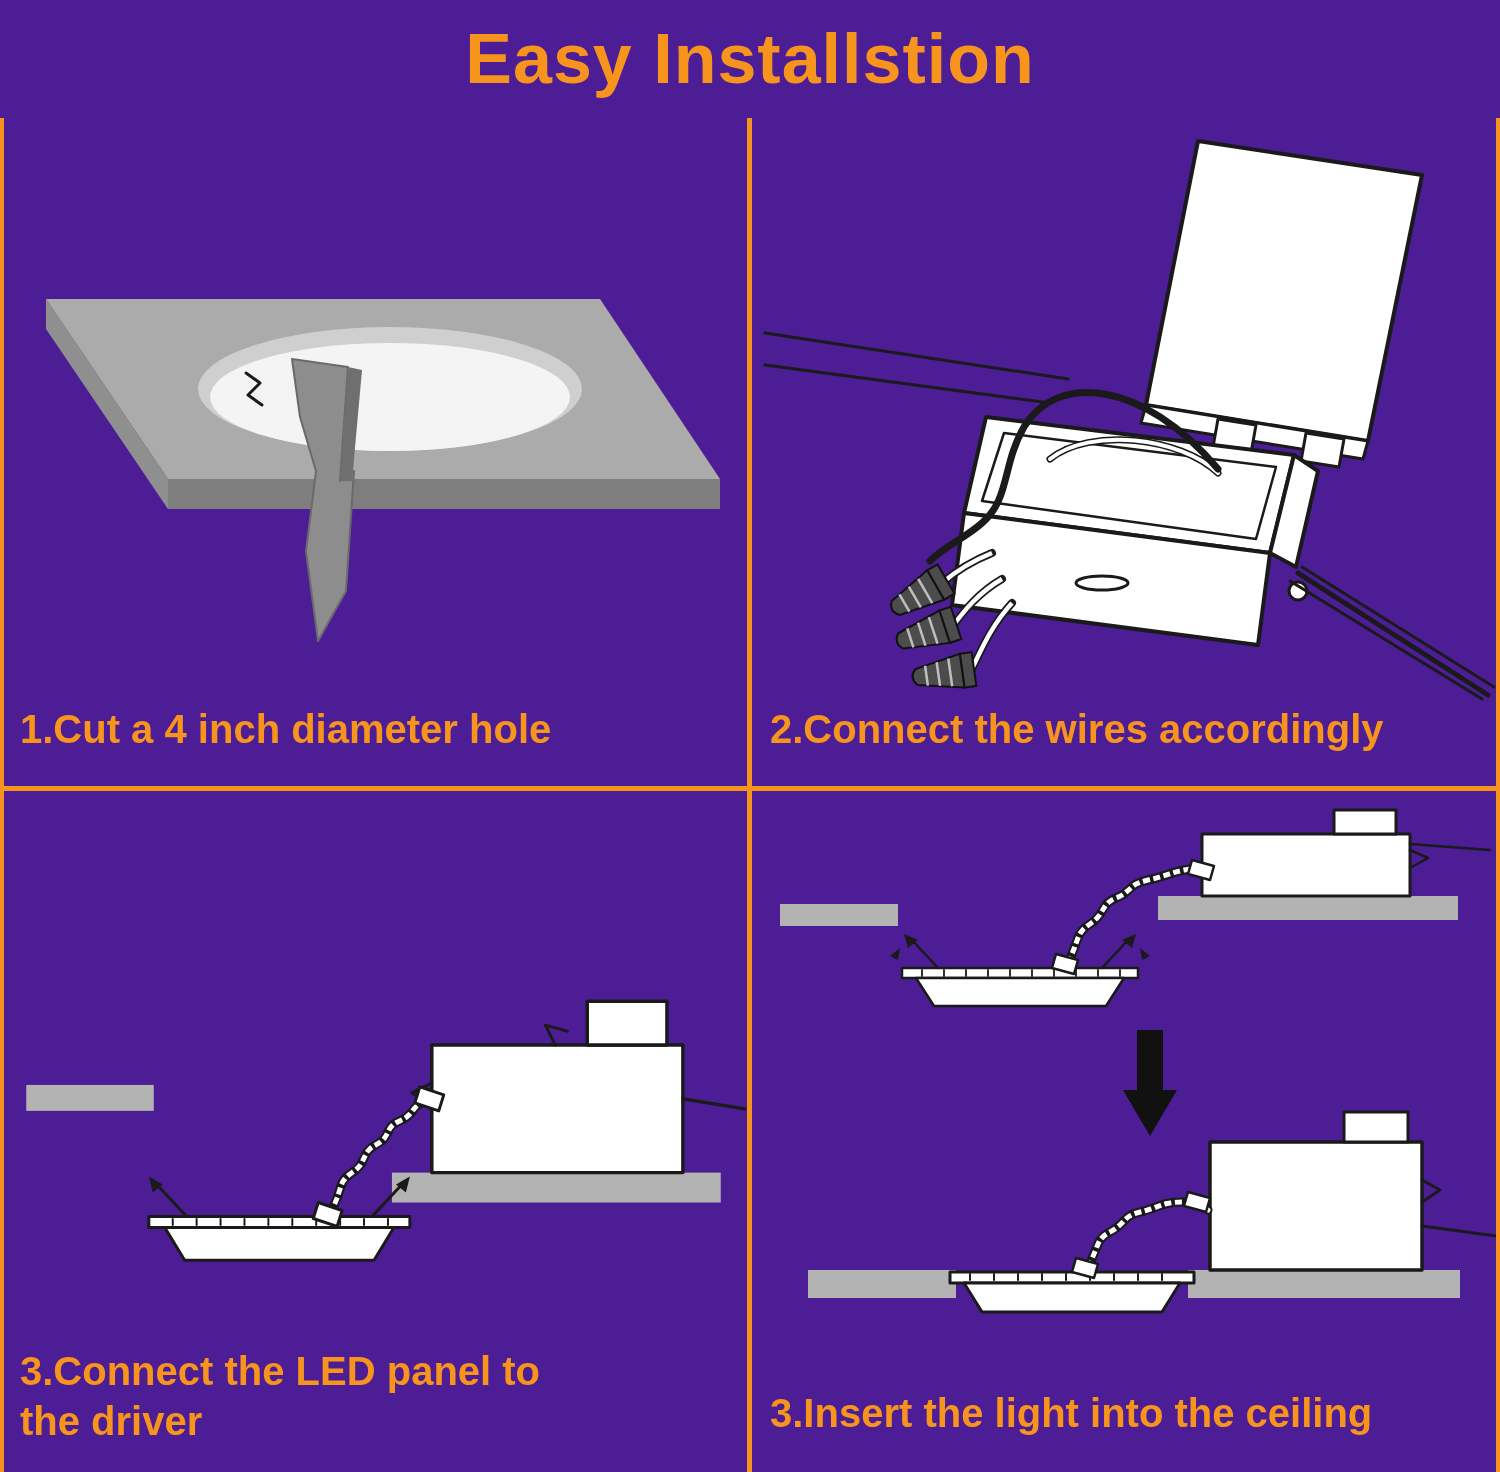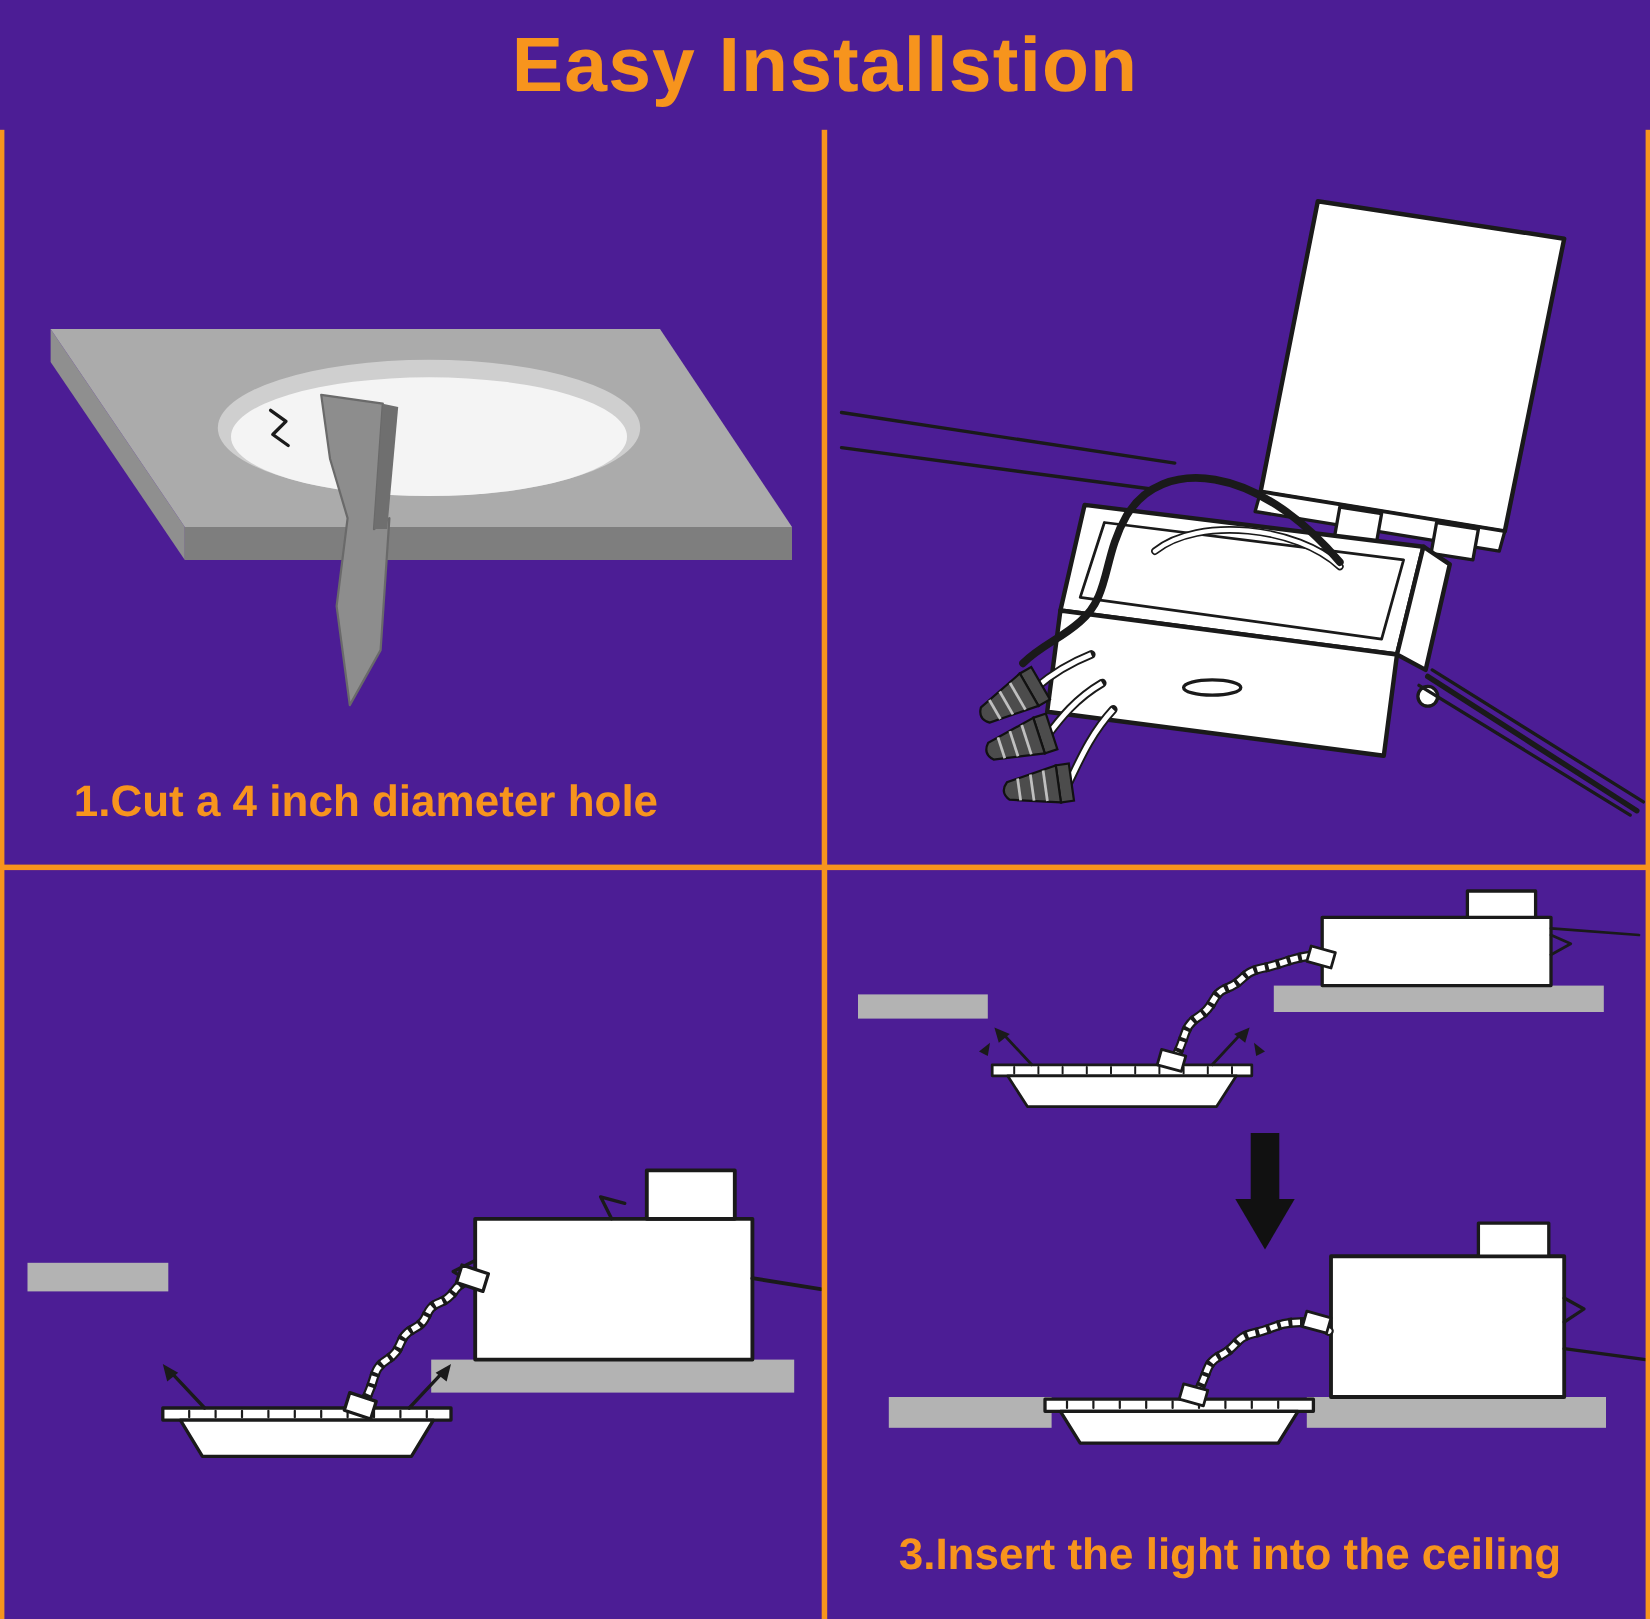--- a/index.html
+++ b/index.html
@@ -12,21 +12,21 @@
                display:flex; align-items:center; justify-content:center; }
   .title-bar h1 { color:var(--accent); font-size:70px; font-weight:bold; letter-spacing:1px; }
 
   .grid { position:absolute; top:118px; left:0; width:1500px; height:1354px;
           display:grid; grid-template-columns:750px 750px; grid-template-rows:670px 684px; }
   .cell { position:relative; display:flex; flex-direction:column; overflow:hidden; }
   .art { flex:1; position:relative; }
   .art svg { position:absolute; left:0; top:0; width:100%; height:100%; }
 
   .caption { color:var(--accent); font-size:40px; font-weight:bold; line-height:1.25;
-             padding:0 18px 34px 20px;margin-left:47px; }
+             padding:0 18px 34px 20px; }
   .caption.two-line { max-width:600px; padding-bottom:26px; }
 
   .divider { position:absolute; background:var(--accent); }
   .div-center { left:747px; top:118px; width:5px; height:1354px; }
   .div-h      { left:0; top:786px; width:1500px; height:5px; }
   .div-left   { left:0; top:118px; width:4px; height:1354px; }
   .div-right  { left:1496px; top:118px; width:4px; height:1354px; }
 
   
   .ln   { fill:none; stroke:var(--ink); stroke-linecap:round; stroke-linejoin:round; }
@@ -126,20 +126,21 @@
             <g transform="translate(224,548) rotate(172)">
               <polygon points="0,-17 12,-17 12,17 0,17" fill="#4C4C4C" stroke="#111" stroke-width="2"></polygon>
               <path d="M12,-17 L58,-8 Q66,0 58,8 L12,17 Z" fill="#4C4C4C" stroke="#111" stroke-width="2"></path>
               <line x1="24" y1="-14" x2="24" y2="14" stroke="#BFBFBF" stroke-width="2.5"></line>
               <line x1="36" y1="-12" x2="36" y2="12" stroke="#BFBFBF" stroke-width="2.5"></line>
               <line x1="48" y1="-10" x2="48" y2="10" stroke="#BFBFBF" stroke-width="2.5"></line>
             </g>
           </g>
         </svg>
       </div>
+      <div class="caption">2.Connect the wires accordingly</div>
     </div>
 
     <div class="cell">
       <div class="art">
         <svg viewBox="0 0 750 560" preserveAspectRatio="xMidYMid meet">
           <rect class="gray" x="25" y="298" width="128" height="26"></rect>
           <rect class="gray" x="392" y="386" width="330" height="30"></rect>
           <g>
             <rect class="shape" x="432" y="258" width="252" height="128" stroke-width="3.5"></rect>
             <rect class="shape" x="588" y="214" width="80" height="44" stroke-width="3.5"></rect>
@@ -173,20 +174,21 @@
           </g>
           <g class="coil-sm">
             <path class="coil-base" d="M328,430 C344,404 336,396 352,386 C368,376 360,366 376,358 C392,350 384,340 400,334 C416,328 410,318 428,314"></path>
             <path class="coil-core" d="M328,430 C344,404 336,396 352,386 C368,376 360,366 376,358 C392,350 384,340 400,334 C416,328 410,318 428,314"></path>
             <path class="coil-ribs" d="M328,430 C344,404 336,396 352,386 C368,376 360,366 376,358 C392,350 384,340 400,334 C416,328 410,318 428,314"></path>
             <polygon class="shape" points="318,416 342,424 337,440 313,432" stroke-width="3"></polygon>
             <polygon class="shape" points="420,300 444,308 439,324 415,316" stroke-width="3"></polygon>
           </g>
         </svg>
       </div>
+      <div class="caption two-line">3.Connect the LED panel to the driver</div>
     </div>
 
     <div class="cell">
       <div class="art">
         <svg viewBox="0 0 750 600" preserveAspectRatio="xMidYMid meet">
 
           <g>
             <rect class="gray" x="30" y="116" width="118" height="22"></rect>
             <rect class="gray" x="408" y="108" width="300" height="24"></rect>
             <g>

